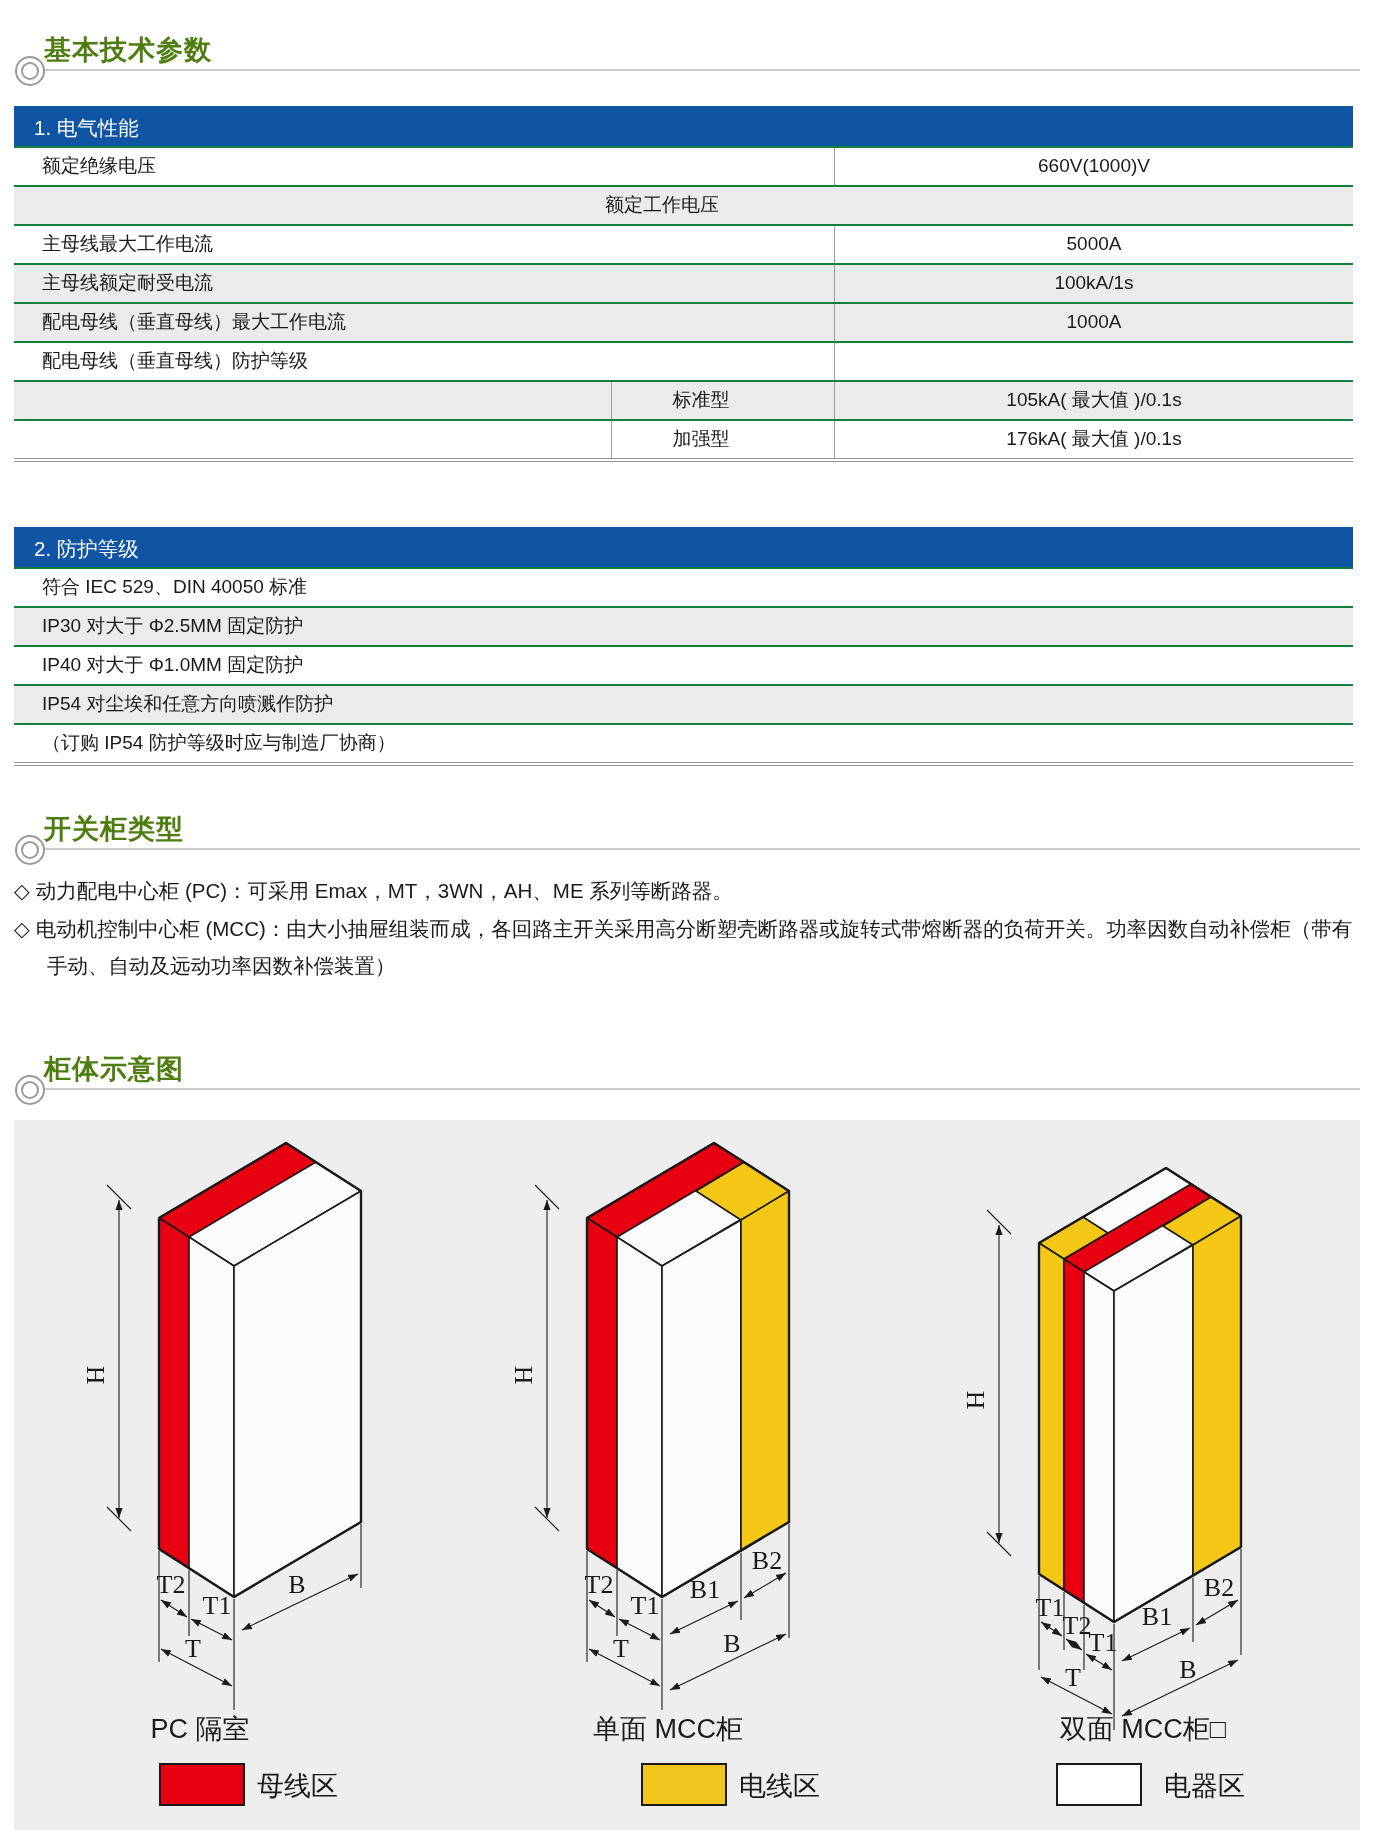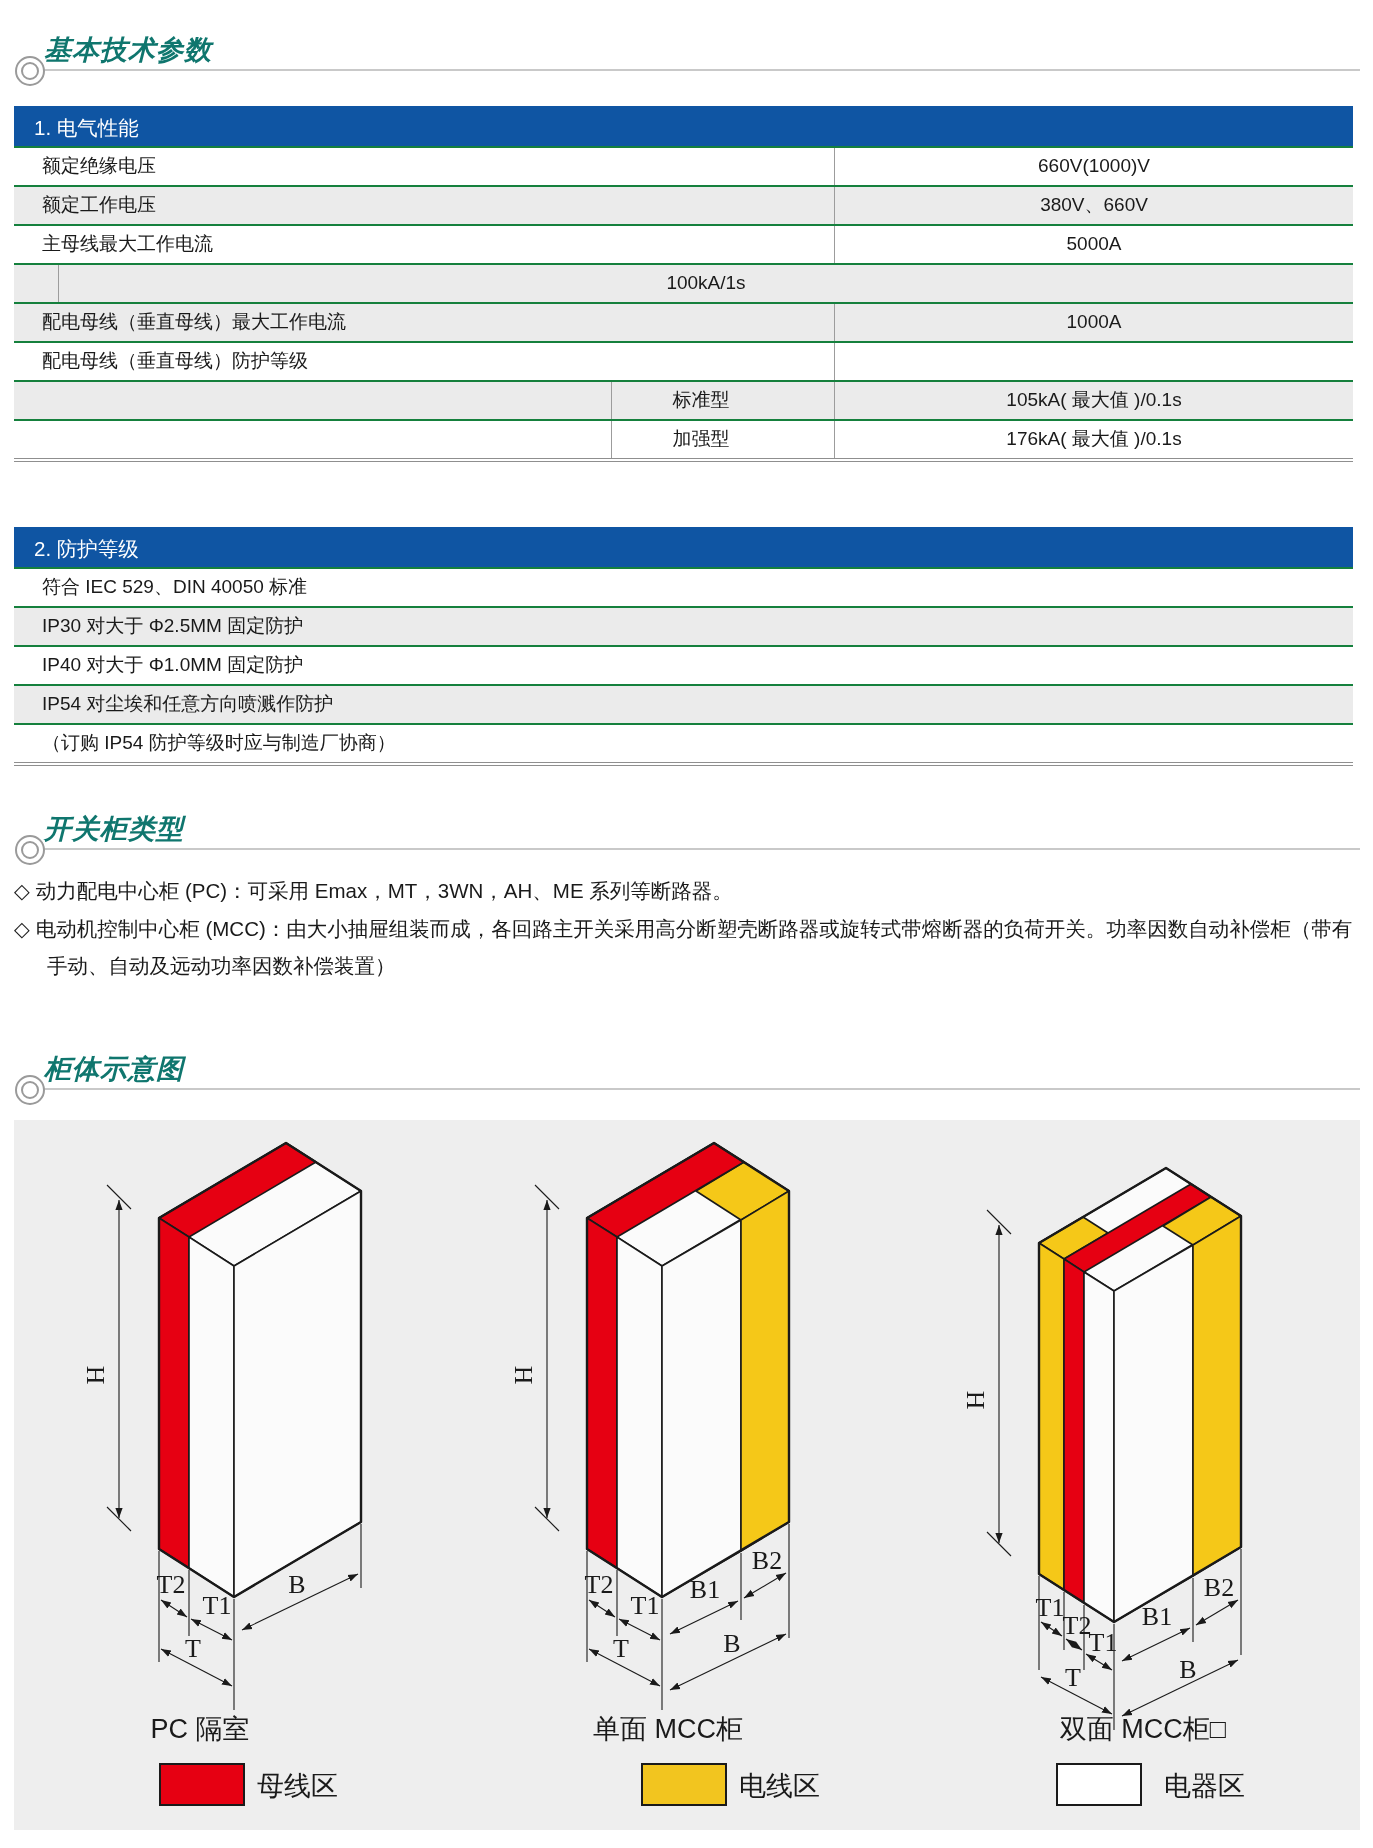--- a/index.html
+++ b/index.html
@@ -1,21 +1,21 @@
 <!DOCTYPE html>
 <html><head>
 <meta charset="utf-8">
 <style>
   html,body{margin:0;padding:0;background:#ffffff;}
   .page{position:relative;width:1373px;height:1848px;background:#ffffff;overflow:hidden;
         font-family:"Liberation Sans",sans-serif;color:#1a1a1a;}
 
   
   .section-header{position:absolute;left:0;width:1373px;height:64px;}
-  .sec-title{position:absolute;left:44px;top:0;font-size:27px;font-weight:700;color:#0f766e;letter-spacing:1px;font-style:italic;}
+  .sec-title{position:absolute;left:44px;top:0;font-size:27px;font-weight:700;color:#4d7c0f;letter-spacing:1px;}
   .h-line{position:absolute;left:43px;top:37px;width:1317px;height:2px;background:#c9c9c9;}
   .ring-outer{position:absolute;left:15px;top:24px;width:26px;height:26px;border:2px solid #9a9a9a;border-radius:50%;background:#ffffff;}
   .ring-inner{position:absolute;left:4px;top:4px;width:14px;height:14px;border:2px solid #9a9a9a;border-radius:50%;background:#ffffff;}
 
   
   .tech-table{position:absolute;left:14px;width:1339px;border-bottom:4px double #8f8f8f;}
   .t-bar{height:40px;background:#0f55a3;color:#ffffff;font-size:20.5px;line-height:44px;padding-left:20px;box-sizing:border-box;}
   .t-row{display:flex;height:37px;border-top:2px solid #15803d;background:#ffffff;justify-content:flex-end;}
   .t-row.alt{background:#ebebeb;}
   .t-label{width:776px;box-sizing:border-box;padding-left:28px;font-size:19px;line-height:35px;}
@@ -64,27 +64,27 @@
 
   <div class="tech-table" style="top:106px;">
     <div class="t-bar">1. 电气性能</div>
 
     <div class="t-row">
       <div class="t-label">额定绝缘电压</div>
       <div class="t-value">660V(1000)V</div>
     </div>
     <div class="t-row alt">
       <div class="t-label">额定工作电压</div>
-      <div class="t-value">380V、660V</div>
     </div>
     <div class="t-row">
       <div class="t-label">主母线最大工作电流</div>
       <div class="t-value">5000A</div>
     </div>
     <div class="t-row alt">
+      <div class="t-label">主母线额定耐受电流</div>
       <div class="t-value">100kA/1s</div>
     </div>
     <div class="t-row alt">
       <div class="t-label">配电母线（垂直母线）最大工作电流</div>
       <div class="t-value">1000A</div>
     </div>
     <div class="t-row">
       <div class="t-label">配电母线（垂直母线）防护等级</div>
       <div class="t-value"></div>
     </div>

